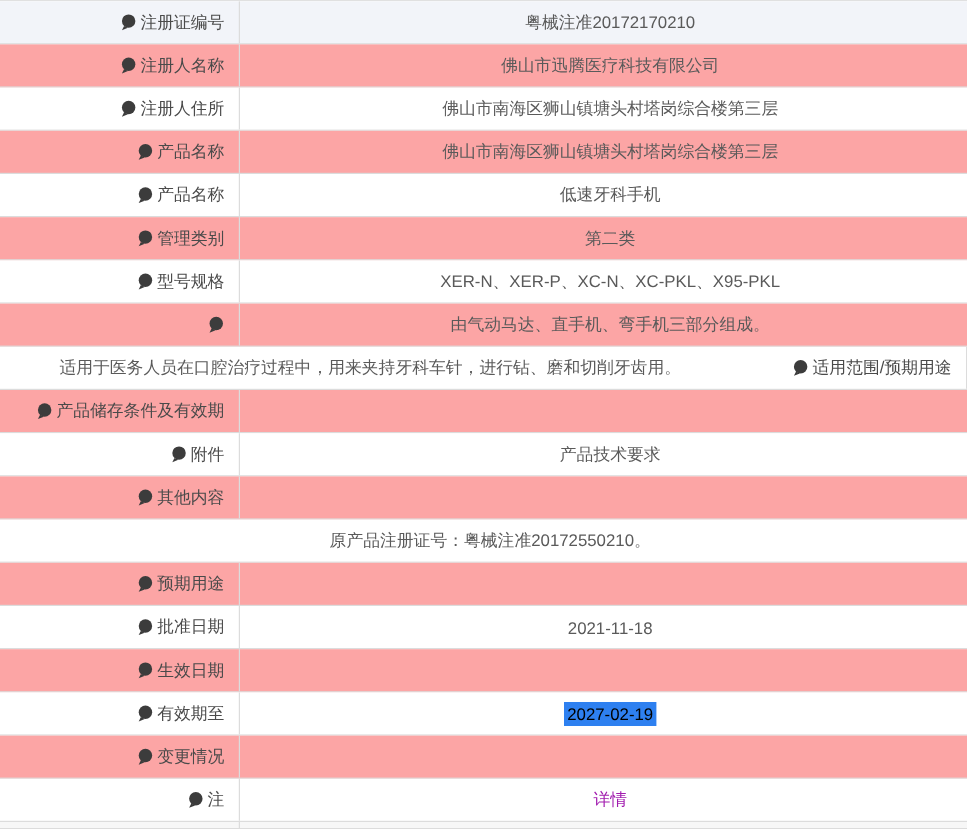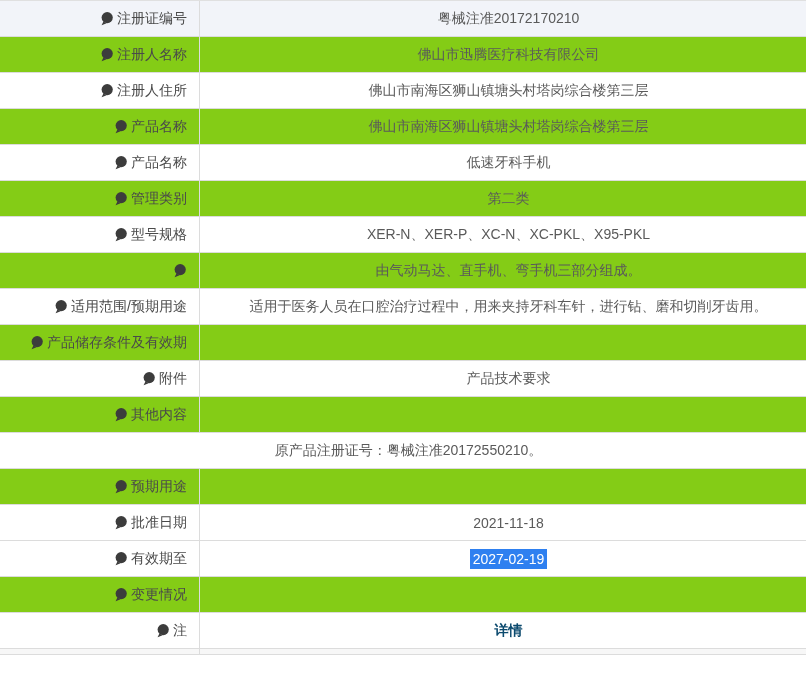--- a/index.html
+++ b/index.html
@@ -13,21 +13,21 @@
     background:#ffffff;
     overflow:hidden;
   }
   .row {
     display:flex;
     height:36px;
     box-sizing:border-box;
     border-bottom:1px solid #dcdcdc;
     background:#ffffff;
   }
-  .row.shade { background:#84cc16; }
+  .row.shade { background:#fca5a5; }
   .row.first { background:#f2f4f9; }
   .cell { display:flex; align-items:center; height:100%; box-sizing:border-box;justify-content:center; }
   .cell.label {
     flex:0 0 200px;
     width:200px;
     justify-content:flex-end;
     padding-right:12px;
     border-right:1px solid #dcdcdc;
     color:#4a4a4a;
     gap:3px;
@@ -35,28 +35,27 @@
   }
   .cell.value {
     flex:1 1 auto;
     padding-left:11px;
     color:#5a5a5a;
     white-space:nowrap;
     overflow:hidden;
   }
   .highlight {
     background:#2e80f0;
-    color:#ffffff;
+    color:#000000;
     padding:2px 3px;
   }
   a.link {
-    color:#0c4a6e;
+    color:#a21caf;
     text-decoration:none;
     cursor:pointer;
-    font-weight:bold;
   }
   .bulb { display:inline-flex; align-items:center; }
   .bulb svg { display:block; }
   .bottom-strip {
     height:6px;
     background:#f7f7f7;
     border-bottom:1px solid #dcdcdc;
     box-sizing:border-box;
     display:flex;
   }
@@ -184,32 +183,32 @@
           <path d="M3.4 10.6 L1.6 14.2 L6.6 12.2 Z" fill="#3c3c3c"></path>
         </svg>
       </span>
     </div>
     <div class="cell value">
         <span>由气动马达、直手机、弯手机三部分组成。</span>
       </div>
   </div>
 
   <div class="row">
+    <div class="cell value">
+        <span>适用于医务人员在口腔治疗过程中，用来夹持牙科车针，进行钻、磨和切削牙齿用。</span>
+      </div>
     <div class="cell label">
       <span class="bulb" hidden="">
         <svg width="14" height="16" viewBox="0 0 14 16" aria-hidden="true">
           <circle cx="7.2" cy="6.6" r="5.6" fill="#3c3c3c"></circle>
           <path d="M3.4 10.6 L1.6 14.2 L6.6 12.2 Z" fill="#3c3c3c"></path>
         </svg>
       </span>
       <span class="label-text">适用范围/预期用途</span>
     </div>
-    <div class="cell value">
-        <span>适用于医务人员在口腔治疗过程中，用来夹持牙科车针，进行钻、磨和切削牙齿用。</span>
-      </div>
   </div>
 
   <div class="row shade">
     <div class="cell label">
       <span class="bulb" hidden="">
         <svg width="14" height="16" viewBox="0 0 14 16" aria-hidden="true">
           <circle cx="7.2" cy="6.6" r="5.6" fill="#3c3c3c"></circle>
           <path d="M3.4 10.6 L1.6 14.2 L6.6 12.2 Z" fill="#3c3c3c"></path>
         </svg>
       </span>
@@ -276,20 +275,34 @@
           <path d="M3.4 10.6 L1.6 14.2 L6.6 12.2 Z" fill="#3c3c3c"></path>
         </svg>
       </span>
       <span class="label-text">批准日期</span>
     </div>
     <div class="cell value">
         <span>2021-11-18</span>
       </div>
   </div>
 
+  <div class="row shade">
+    <div class="cell label">
+      <span class="bulb" hidden="">
+        <svg width="14" height="16" viewBox="0 0 14 16" aria-hidden="true">
+          <circle cx="7.2" cy="6.6" r="5.6" fill="#3c3c3c"></circle>
+          <path d="M3.4 10.6 L1.6 14.2 L6.6 12.2 Z" fill="#3c3c3c"></path>
+        </svg>
+      </span>
+      <span class="label-text">生效日期</span>
+    </div>
+    <div class="cell value">
+        <span></span>
+      </div>
+  </div>
 
   <div class="row">
     <div class="cell label">
       <span class="bulb" hidden="">
         <svg width="14" height="16" viewBox="0 0 14 16" aria-hidden="true">
           <circle cx="7.2" cy="6.6" r="5.6" fill="#3c3c3c"></circle>
           <path d="M3.4 10.6 L1.6 14.2 L6.6 12.2 Z" fill="#3c3c3c"></path>
         </svg>
       </span>
       <span class="label-text">有效期至</span>

